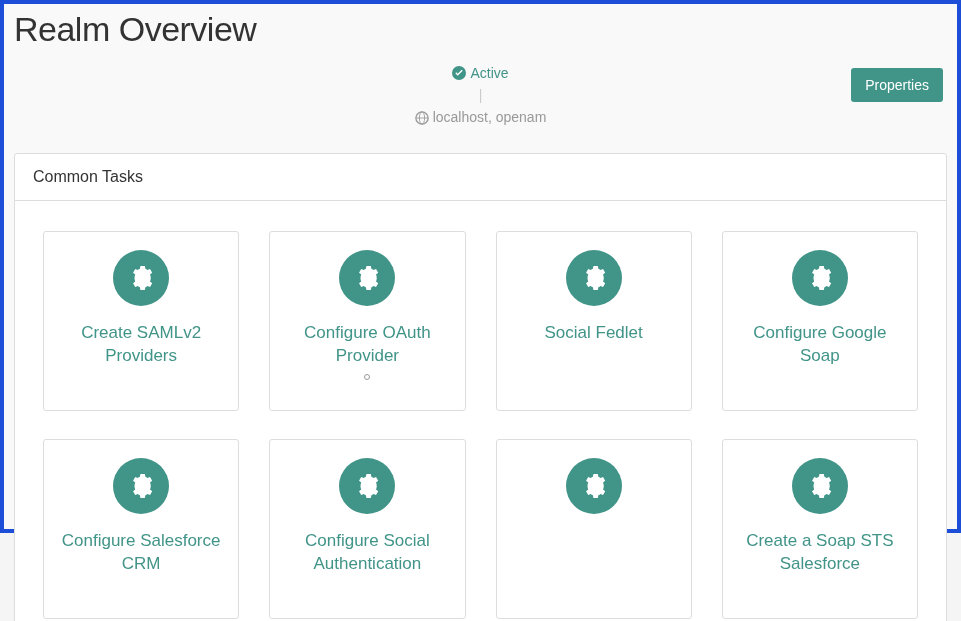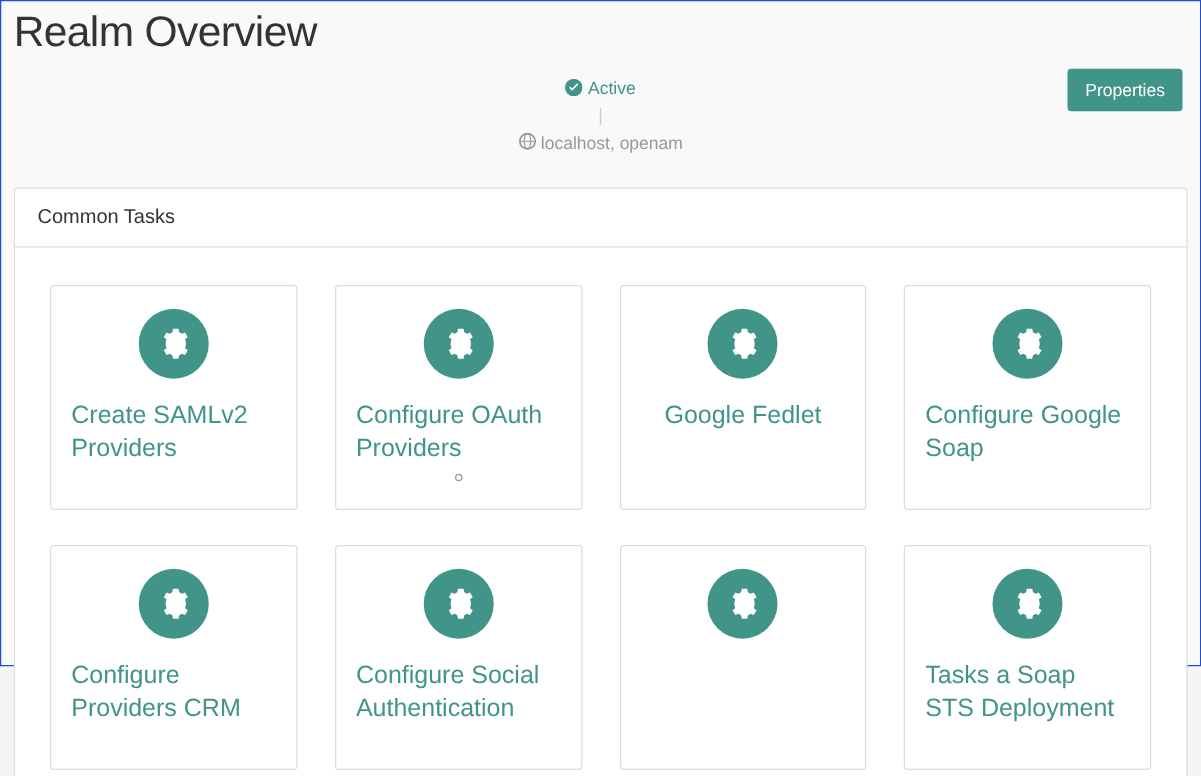--- a/index.html
+++ b/index.html
@@ -8,21 +8,21 @@
       box-sizing: border-box;
     }
     body {
       font-family: -apple-system, BlinkMacSystemFont, "Segoe UI", Helvetica, Arial, sans-serif;
       background: #f5f5f5;
       width: 961px;
       height: 621px;
       overflow: hidden;
     }
     .page {
-      border: 1px solid #1d4ed8;
+      border: 4px solid #1d4ed8;
       width: 961px;
       height: 533px;
       background: #f9f9f9;
       position: relative;
     }
     .header-area {
       padding: 6px 10px 14px 10px;
       position: relative;
     }
     .page-title {
@@ -45,29 +45,29 @@
       color: #419488;
       font-size: 14px;
     }
     .status-divider {
       color: #ccc;
       margin: 0 8px;
       font-size: 14px;
     }
     .realm-host {
       display: inline-flex;
-      align-items: flex-start;
+      align-items: flex-end;
       gap: 4px;
       color: #999;
       font-size: 14px;
     }
     .btn-properties {
       position: absolute;
       right: 14px;
-      top: 54px;
+      top: 64px;
       background: #419488;
       color: #fff;
       border: none;
       border-radius: 3px;
       padding: 9px 14px;
       font-size: 14px;
       cursor: pointer;
     }
     .panel {
       margin: 14px 10px 10px 10px;
@@ -109,21 +109,22 @@
       height: 56px;
       border-radius: 50%;
       background: #419488;
       display: flex;
       align-items: center;
       justify-content: center;
       margin-bottom: 16px;
     }
     .tile-label {
       color: #419488;
-      font-size: 20px;
+      font-size: 17px;
+      text-align: center;
       line-height: 1.35;
       padding: 0 6px;
     }
     .tiny-ring {
       width: 6px;
       height: 6px;
       border: 1px solid #999;
       border-radius: 50%;
       margin-top: 6px;
     }
@@ -176,49 +177,49 @@
         </div>
         <div class="tile-label">Create SAMLv2 Providers</div>
       </div>
 
       <div class="task-tile">
         <div class="tile-icon-circle">
           <svg width="26" height="26" viewBox="0 0 24 24" fill="#fff">
             <path d="M12 8a4 4 0 1 0 0 8 4 4 0 0 0 0-8zm8.94 3a8.96 8.96 0 0 0-.62-2.24l2.02-1.57-2-3.46-2.35.96a8.96 8.96 0 0 0-1.94-1.12L15.5 1h-4l-.55 2.57a8.96 8.96 0 0 0-1.94 1.12L6.66 3.73l-2 3.46 2.02 1.57A8.96 8.96 0 0 0 6.06 11H6.06a8.96 8.96 0 0 0 0 2H6.06a8.96 8.96 0 0 0 .62 2.24l-2.02 1.57 2 3.46 2.35-.96a8.96 8.96 0 0 0 1.94 1.12L11.5 23h4l.55-2.57a8.96 8.96 0 0 0 1.94-1.12l2.35.96 2-3.46-2.02-1.57A8.96 8.96 0 0 0 20.94 13a8.96 8.96 0 0 0 0-2z"></path>
           </svg>
         </div>
-        <div class="tile-label">Configure OAuth Providers</div>
+        <div class="tile-label">Configure OAuth Provider</div>
         <div class="tiny-ring"></div>
       </div>
 
       <div class="task-tile">
         <div class="tile-icon-circle">
           <svg width="26" height="26" viewBox="0 0 24 24" fill="#fff">
             <path d="M12 8a4 4 0 1 0 0 8 4 4 0 0 0 0-8zm8.94 3a8.96 8.96 0 0 0-.62-2.24l2.02-1.57-2-3.46-2.35.96a8.96 8.96 0 0 0-1.94-1.12L15.5 1h-4l-.55 2.57a8.96 8.96 0 0 0-1.94 1.12L6.66 3.73l-2 3.46 2.02 1.57A8.96 8.96 0 0 0 6.06 11H6.06a8.96 8.96 0 0 0 0 2H6.06a8.96 8.96 0 0 0 .62 2.24l-2.02 1.57 2 3.46 2.35-.96a8.96 8.96 0 0 0 1.94 1.12L11.5 23h4l.55-2.57a8.96 8.96 0 0 0 1.94-1.12l2.35.96 2-3.46-2.02-1.57A8.96 8.96 0 0 0 20.94 13a8.96 8.96 0 0 0 0-2z"></path>
           </svg>
         </div>
-        <div class="tile-label">Google Fedlet</div>
+        <div class="tile-label">Social Fedlet</div>
       </div>
 
       <div class="task-tile">
         <div class="tile-icon-circle">
           <svg width="26" height="26" viewBox="0 0 24 24" fill="#fff">
             <path d="M12 8a4 4 0 1 0 0 8 4 4 0 0 0 0-8zm8.94 3a8.96 8.96 0 0 0-.62-2.24l2.02-1.57-2-3.46-2.35.96a8.96 8.96 0 0 0-1.94-1.12L15.5 1h-4l-.55 2.57a8.96 8.96 0 0 0-1.94 1.12L6.66 3.73l-2 3.46 2.02 1.57A8.96 8.96 0 0 0 6.06 11H6.06a8.96 8.96 0 0 0 0 2H6.06a8.96 8.96 0 0 0 .62 2.24l-2.02 1.57 2 3.46 2.35-.96a8.96 8.96 0 0 0 1.94 1.12L11.5 23h4l.55-2.57a8.96 8.96 0 0 0 1.94-1.12l2.35.96 2-3.46-2.02-1.57A8.96 8.96 0 0 0 20.94 13a8.96 8.96 0 0 0 0-2z"></path>
           </svg>
         </div>
         <div class="tile-label">Configure Google Soap</div>
       </div>
 
       <div class="task-tile">
         <div class="tile-icon-circle">
           <svg width="26" height="26" viewBox="0 0 24 24" fill="#fff">
             <path d="M12 8a4 4 0 1 0 0 8 4 4 0 0 0 0-8zm8.94 3a8.96 8.96 0 0 0-.62-2.24l2.02-1.57-2-3.46-2.35.96a8.96 8.96 0 0 0-1.94-1.12L15.5 1h-4l-.55 2.57a8.96 8.96 0 0 0-1.94 1.12L6.66 3.73l-2 3.46 2.02 1.57A8.96 8.96 0 0 0 6.06 11H6.06a8.96 8.96 0 0 0 0 2H6.06a8.96 8.96 0 0 0 .62 2.24l-2.02 1.57 2 3.46 2.35-.96a8.96 8.96 0 0 0 1.94 1.12L11.5 23h4l.55-2.57a8.96 8.96 0 0 0 1.94-1.12l2.35.96 2-3.46-2.02-1.57A8.96 8.96 0 0 0 20.94 13a8.96 8.96 0 0 0 0-2z"></path>
           </svg>
         </div>
-        <div class="tile-label">Configure Providers CRM</div>
+        <div class="tile-label">Configure Salesforce CRM</div>
       </div>
 
       <div class="task-tile">
         <div class="tile-icon-circle">
           <svg width="26" height="26" viewBox="0 0 24 24" fill="#fff">
             <path d="M12 8a4 4 0 1 0 0 8 4 4 0 0 0 0-8zm8.94 3a8.96 8.96 0 0 0-.62-2.24l2.02-1.57-2-3.46-2.35.96a8.96 8.96 0 0 0-1.94-1.12L15.5 1h-4l-.55 2.57a8.96 8.96 0 0 0-1.94 1.12L6.66 3.73l-2 3.46 2.02 1.57A8.96 8.96 0 0 0 6.06 11H6.06a8.96 8.96 0 0 0 0 2H6.06a8.96 8.96 0 0 0 .62 2.24l-2.02 1.57 2 3.46 2.35-.96a8.96 8.96 0 0 0 1.94 1.12L11.5 23h4l.55-2.57a8.96 8.96 0 0 0 1.94-1.12l2.35.96 2-3.46-2.02-1.57A8.96 8.96 0 0 0 20.94 13a8.96 8.96 0 0 0 0-2z"></path>
           </svg>
         </div>
         <div class="tile-label">Configure Social Authentication</div>
       </div>
@@ -230,18 +231,18 @@
           </svg>
         </div>
       </div>
 
       <div class="task-tile">
         <div class="tile-icon-circle">
           <svg width="26" height="26" viewBox="0 0 24 24" fill="#fff">
             <path d="M12 8a4 4 0 1 0 0 8 4 4 0 0 0 0-8zm8.94 3a8.96 8.96 0 0 0-.62-2.24l2.02-1.57-2-3.46-2.35.96a8.96 8.96 0 0 0-1.94-1.12L15.5 1h-4l-.55 2.57a8.96 8.96 0 0 0-1.94 1.12L6.66 3.73l-2 3.46 2.02 1.57A8.96 8.96 0 0 0 6.06 11H6.06a8.96 8.96 0 0 0 0 2H6.06a8.96 8.96 0 0 0 .62 2.24l-2.02 1.57 2 3.46 2.35-.96a8.96 8.96 0 0 0 1.94 1.12L11.5 23h4l.55-2.57a8.96 8.96 0 0 0 1.94-1.12l2.35.96 2-3.46-2.02-1.57A8.96 8.96 0 0 0 20.94 13a8.96 8.96 0 0 0 0-2z"></path>
           </svg>
         </div>
-        <div class="tile-label">Tasks a Soap STS Deployment</div>
+        <div class="tile-label">Create a Soap STS Salesforce</div>
       </div>
 
     </div>
   </div>
 </div>
 
 </body></html>

